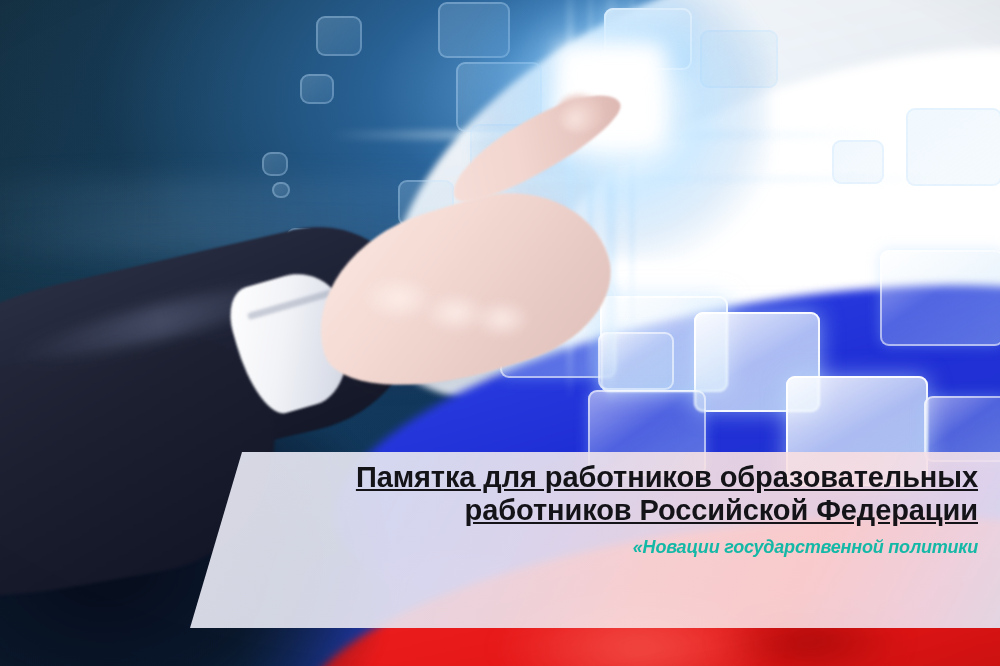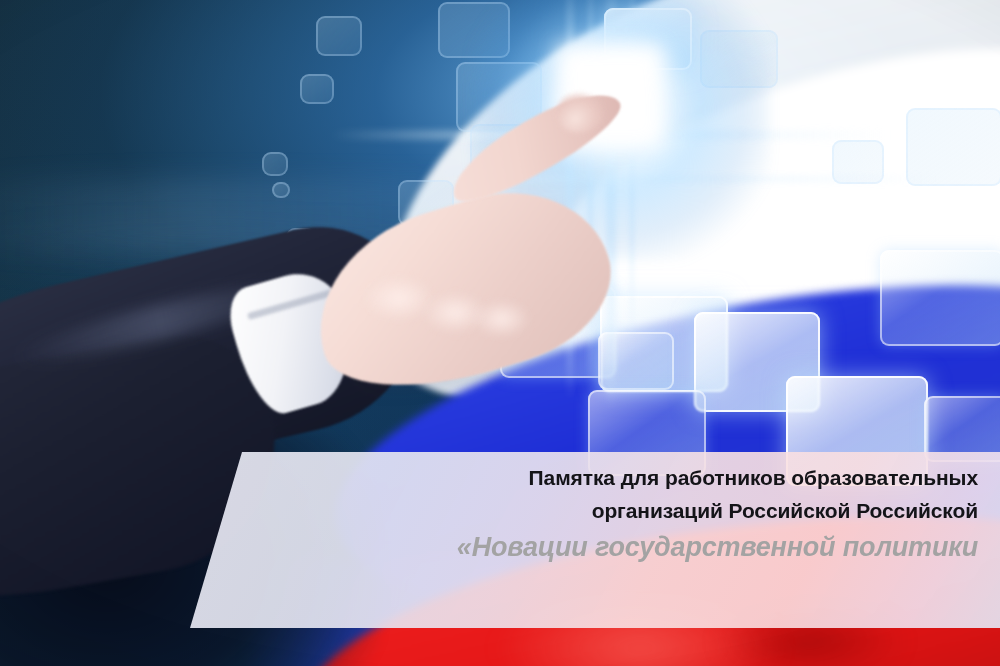--- a/index.html
+++ b/index.html
@@ -230,31 +230,32 @@
     left: 150px; top: 452px; width: 850px; height: 176px;
     box-sizing: border-box;
     padding: 9px 22px 0 0;
     text-align: right;
   }
   .cap-line {
     display: block;
     white-space: nowrap;
   }
   .cap-line.head {
-    font-size: 21px;
+    font-size: 29px;
     font-weight: bold;
     color: #141418;
     line-height: 33px;
     letter-spacing: -0.1px;
+    text-decoration: underline;
   }
   .cap-line.sub {
-    font-size: 27px;
+    font-size: 18px;
     font-weight: bold;
     font-style: italic;
-    color: #a3a3a3;
+    color: #14b8a6;
     line-height: 40px;
     letter-spacing: -0.2px;
   }
   .cap-line.sub:first-of-type { line-height: 43px; }
 
   
   .vignette {
     background: radial-gradient(120% 100% at 50% 45%, rgba(0,0,0,0) 55%, rgba(0,0,0,0.18) 100%);
     pointer-events: none;
   }
@@ -323,17 +324,17 @@
   <div class="knuckle" style="left:420px; top:292px; width:78px; height:46px;"></div>
   <div class="knuckle" style="left:470px; top:300px; width:70px; height:42px;"></div>
   <div class="finger"></div>
   <div class="finger-tip"></div>
 
   <div class="layer vignette"></div>
 
   <div class="caption-panel"></div>
   <div class="caption-text">
     <span class="cap-line head">Памятка для работников образовательных</span>
-    <span class="cap-line head">организаций Российской Российской</span>
+    <span class="cap-line head">работников Российской Федерации</span>
     <span class="cap-line sub">«Новации государственной политики</span>
   </div>
 
 </div>
 
 </body></html>

